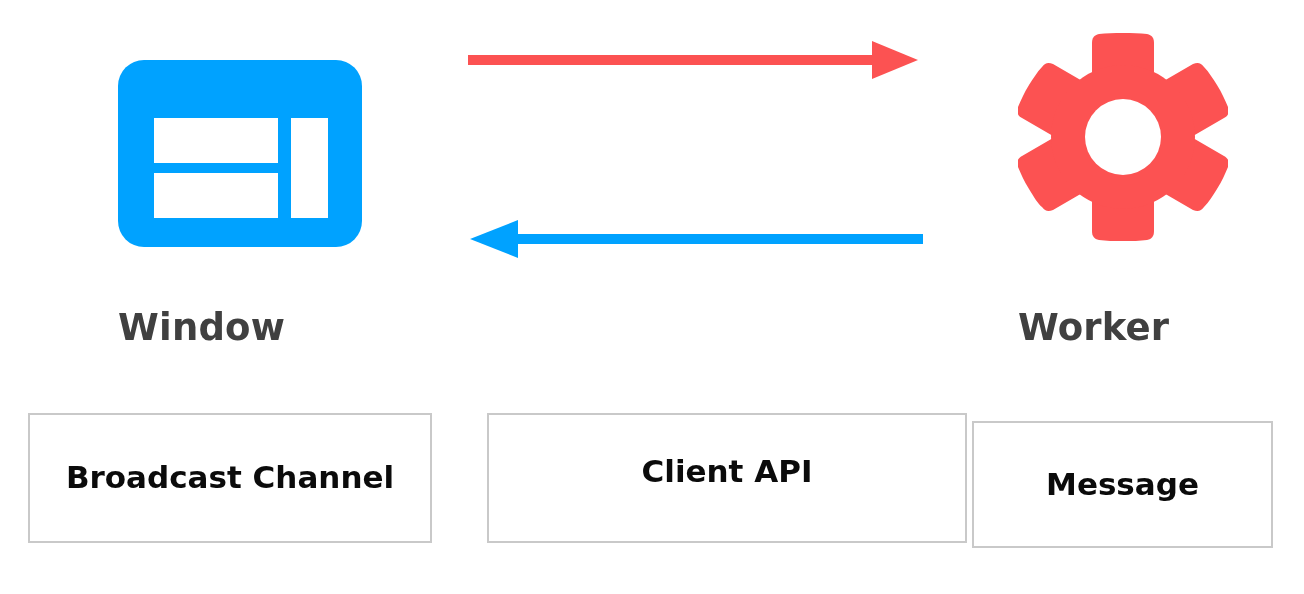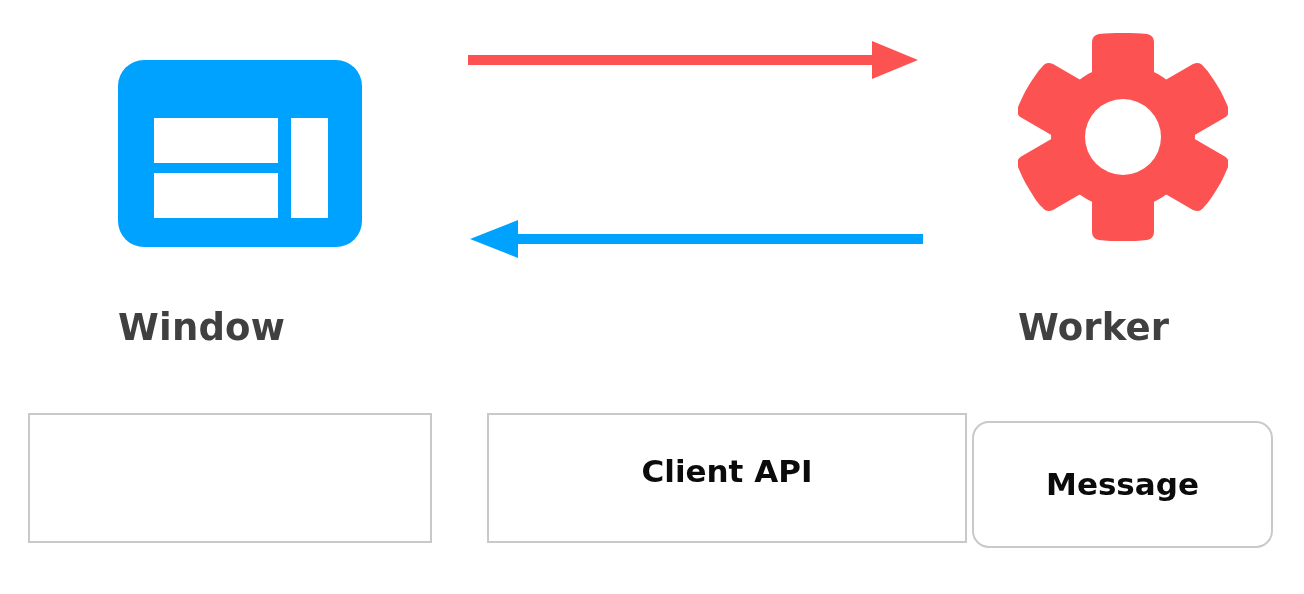--- a/index.html
+++ b/index.html
@@ -91,21 +91,21 @@
     color: #0b0b0b;
     font-weight: 700;
     font-size: 31px;
     line-height: 1.28;
     padding: 6px 10px;
   }
   .api-box .ln { display: block; }
 
   .api-box-1 { left: 28px;  top: 413px; width: 404px; height: 130px; }
   .api-box-2 { left: 487px; top: 413px; width: 480px; height: 130px; }
-  .api-box-3 { left: 972px; top: 421px; width: 301px; height: 127px; border-radius: 17px; }
+  .api-box-3 { left: 972px; top: 421px; width: 301px; height: 127px; }
 
   .api-box-2 .box-text { transform: translateY(-6px); }
 </style>
 </head>
 <body>
 
 <div id="canvas">
 
   <div class="node-window-icon">
     <svg viewBox="0 0 244 187" xmlns="http://www.w3.org/2000/svg" aria-hidden="true">
@@ -190,20 +190,21 @@
         <polygon points="58,190 58,228 10,209" fill="#00A2FF"></polygon>
       </g>
     </svg>
   </div>
 
   <div class="center-label">
   </div>
 
   <div class="api-box api-box-1">
     <div class="box-text">
+      <span class="ln">Broadcast Channel</span>
     </div>
   </div>
 
   <div class="api-box api-box-2">
     <div class="box-text">
       <span class="ln">Client API</span>
     </div>
   </div>
 
   <div class="api-box api-box-3">

